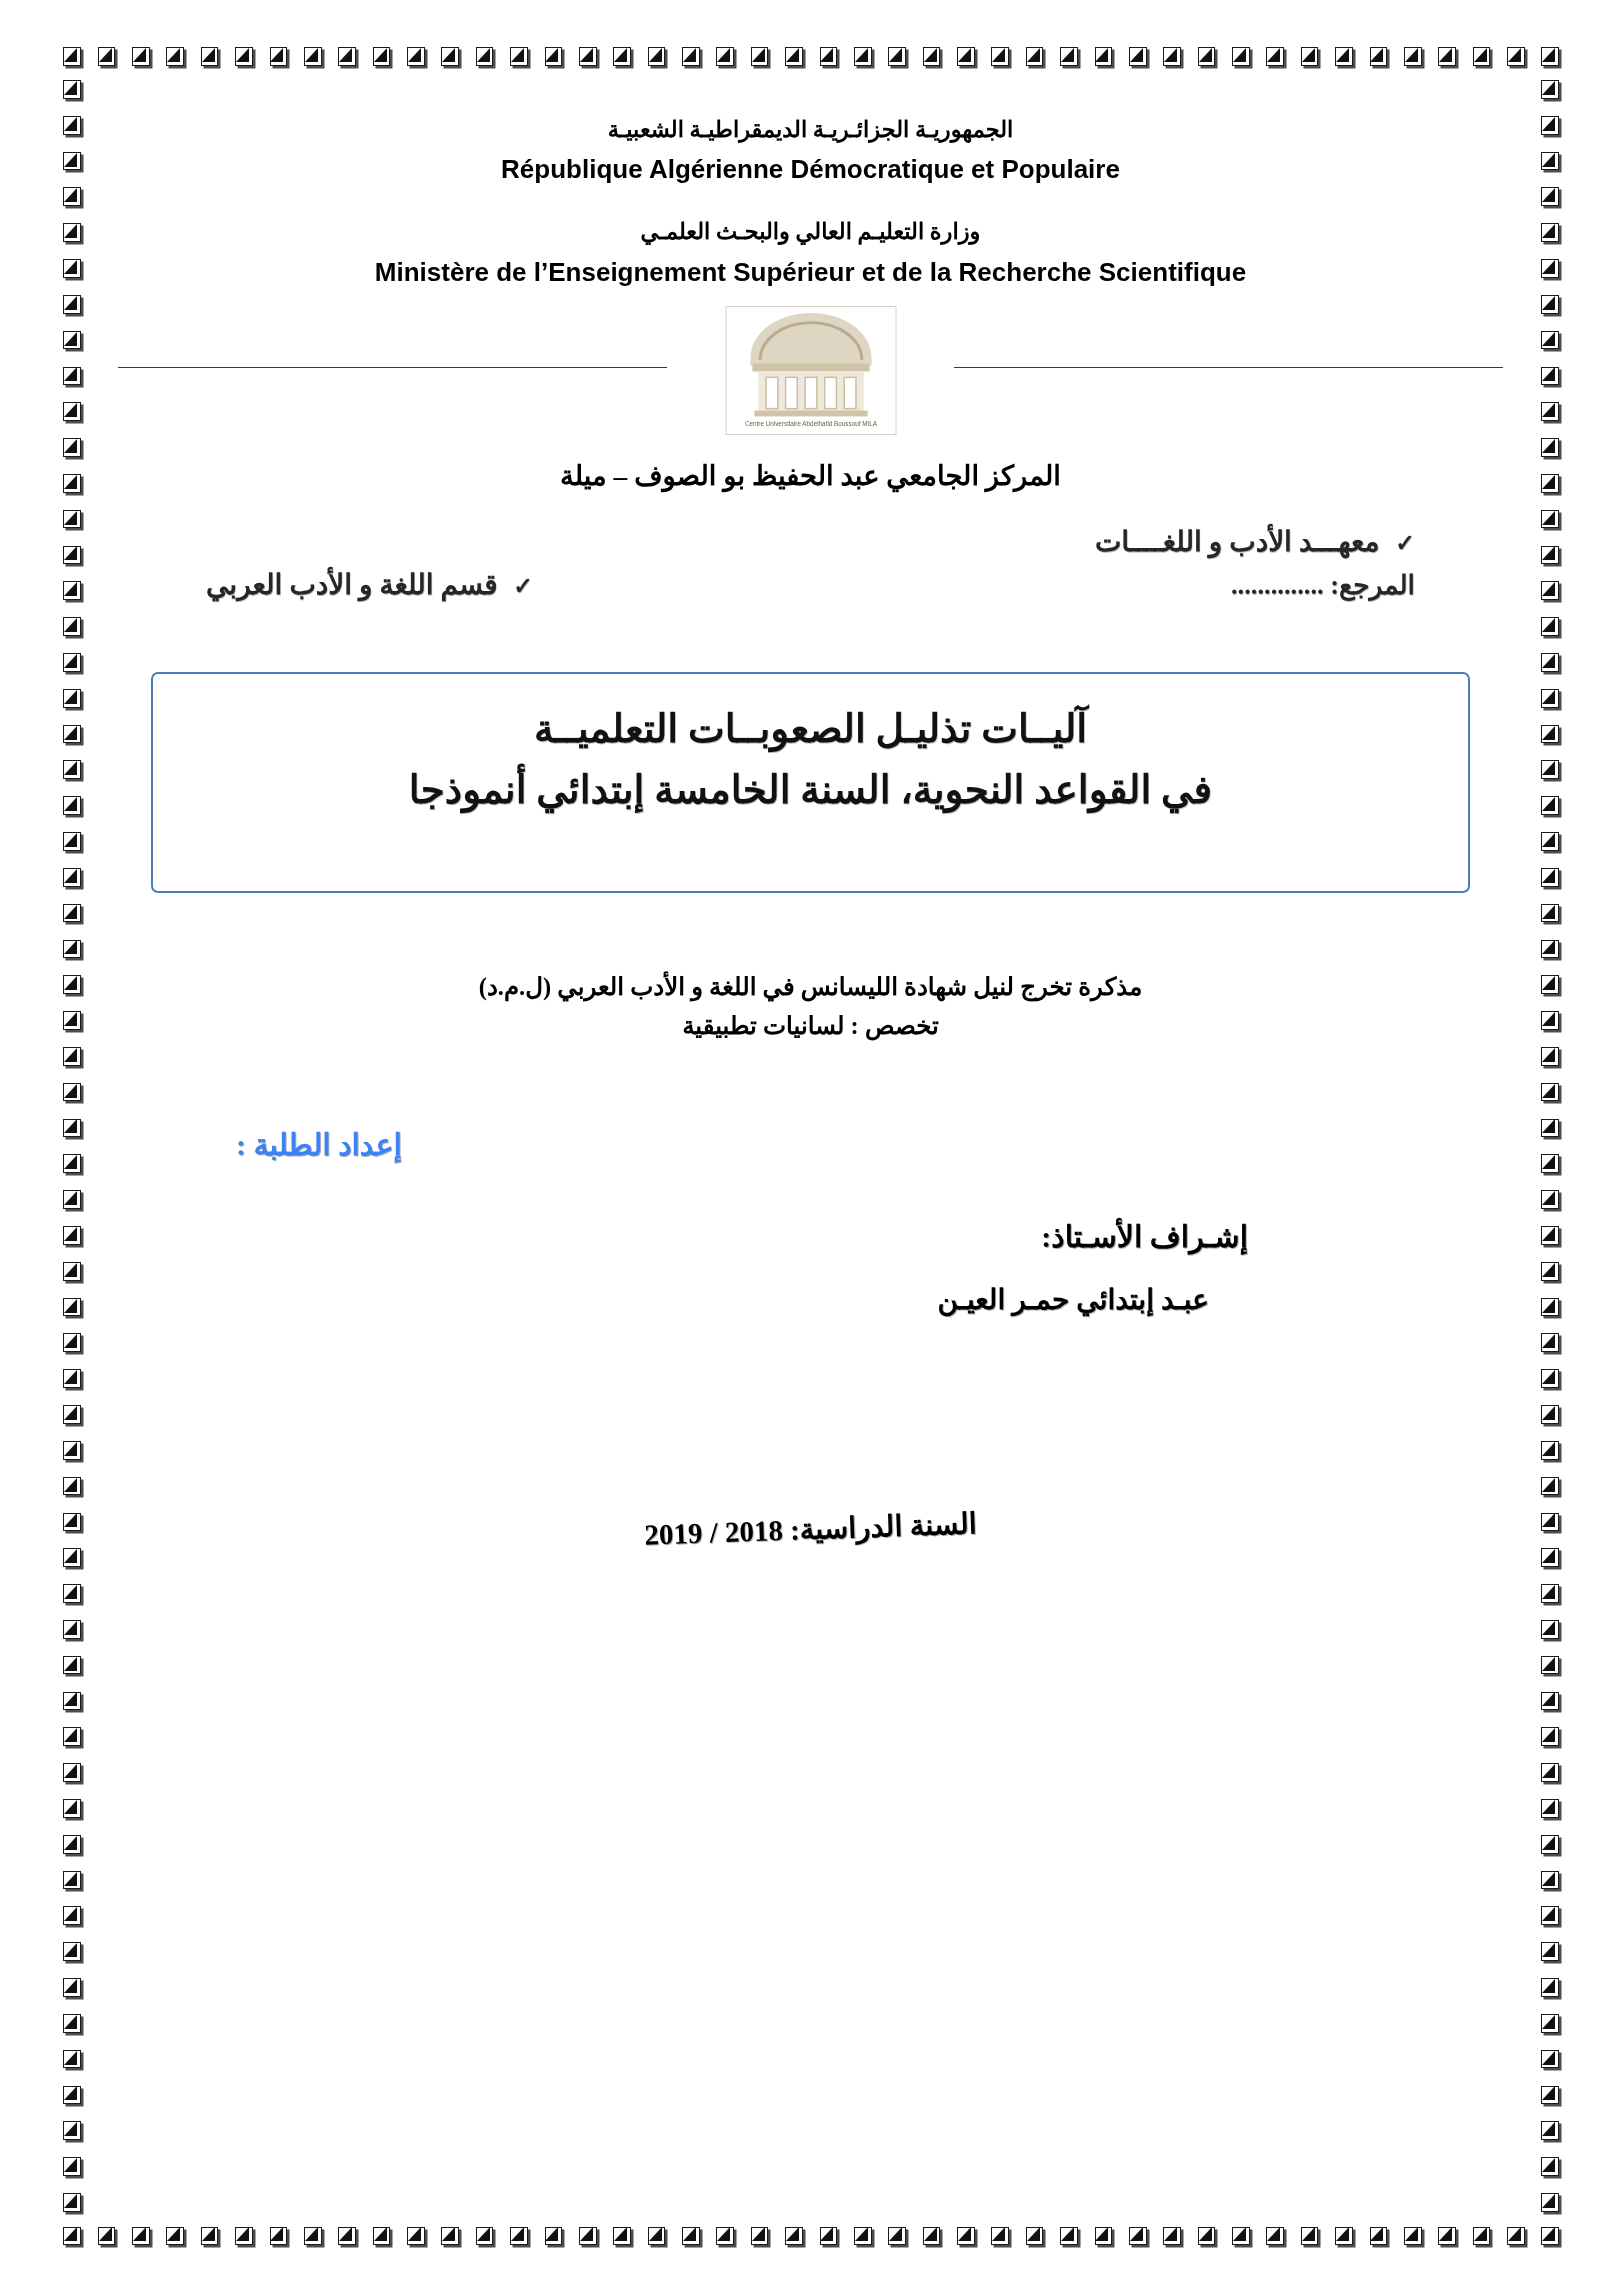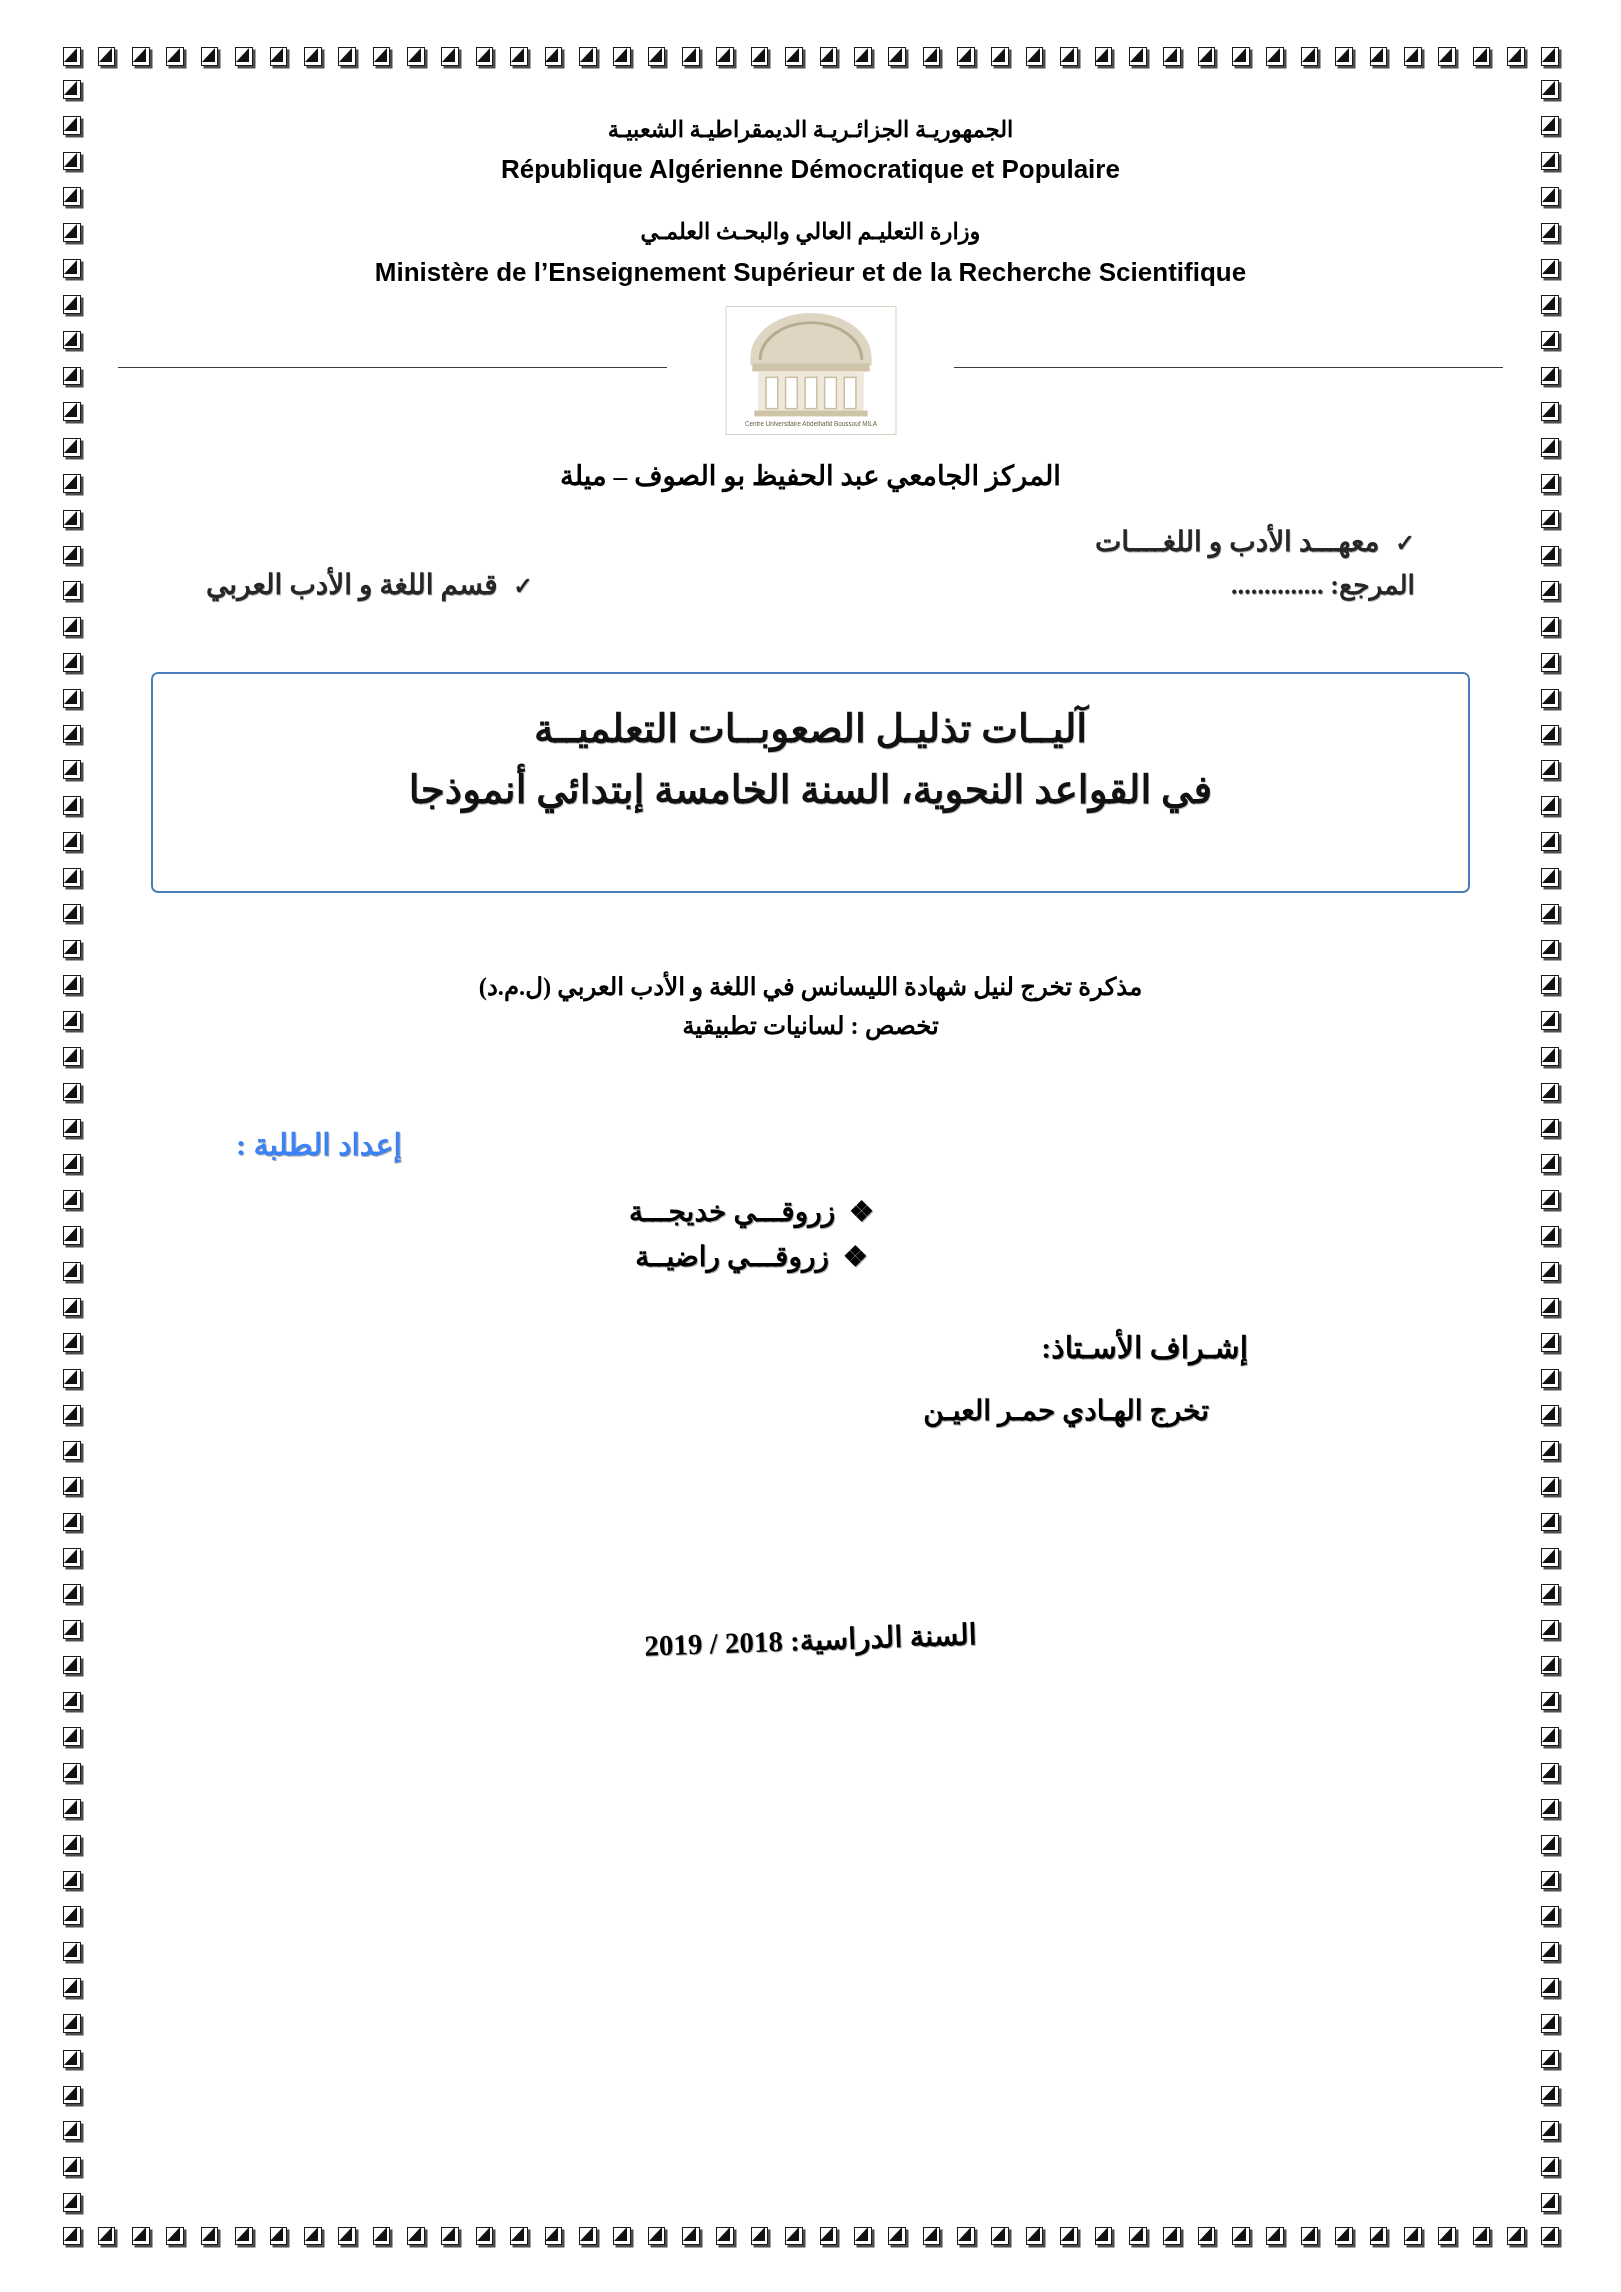--- a/index.html
+++ b/index.html
@@ -531,27 +531,19 @@
     <div class="title-line">في القواعد النحوية، السنة الخامسة إبتدائي أنموذجا</div>
   </div>
 
   <div class="subtitle">
     <div>مذكرة تخرج لنيل شهادة الليسانس في اللغة و الأدب العربي (ل.م.د)</div>
     <div>تخصص : لسانيات تطبيقية</div>
   </div>
 
   <div class="students-header">إعداد الطلبة :</div>
 
-  <div class="student-list">
-    <div class="student">
-      <span class="bullet">❖</span><span>زروقـــي خديجـــة</span>
-    </div>
-    <div class="student">
-      <span class="bullet">❖</span><span>زروقـــي راضيــة</span>
-    </div>
-  </div>
 
   <div class="supervisor-header">إشـراف الأسـتاذ:</div>
-  <div class="supervisor-name">تخرج الهـادي حمـر العيـن</div>
+  <div class="supervisor-name">عبـد إبتدائي حمـر العيـن</div>
 
   <div class="year">السنة الدراسية: 2018 / 2019</div>
 </div>
 
 
 </body></html>

